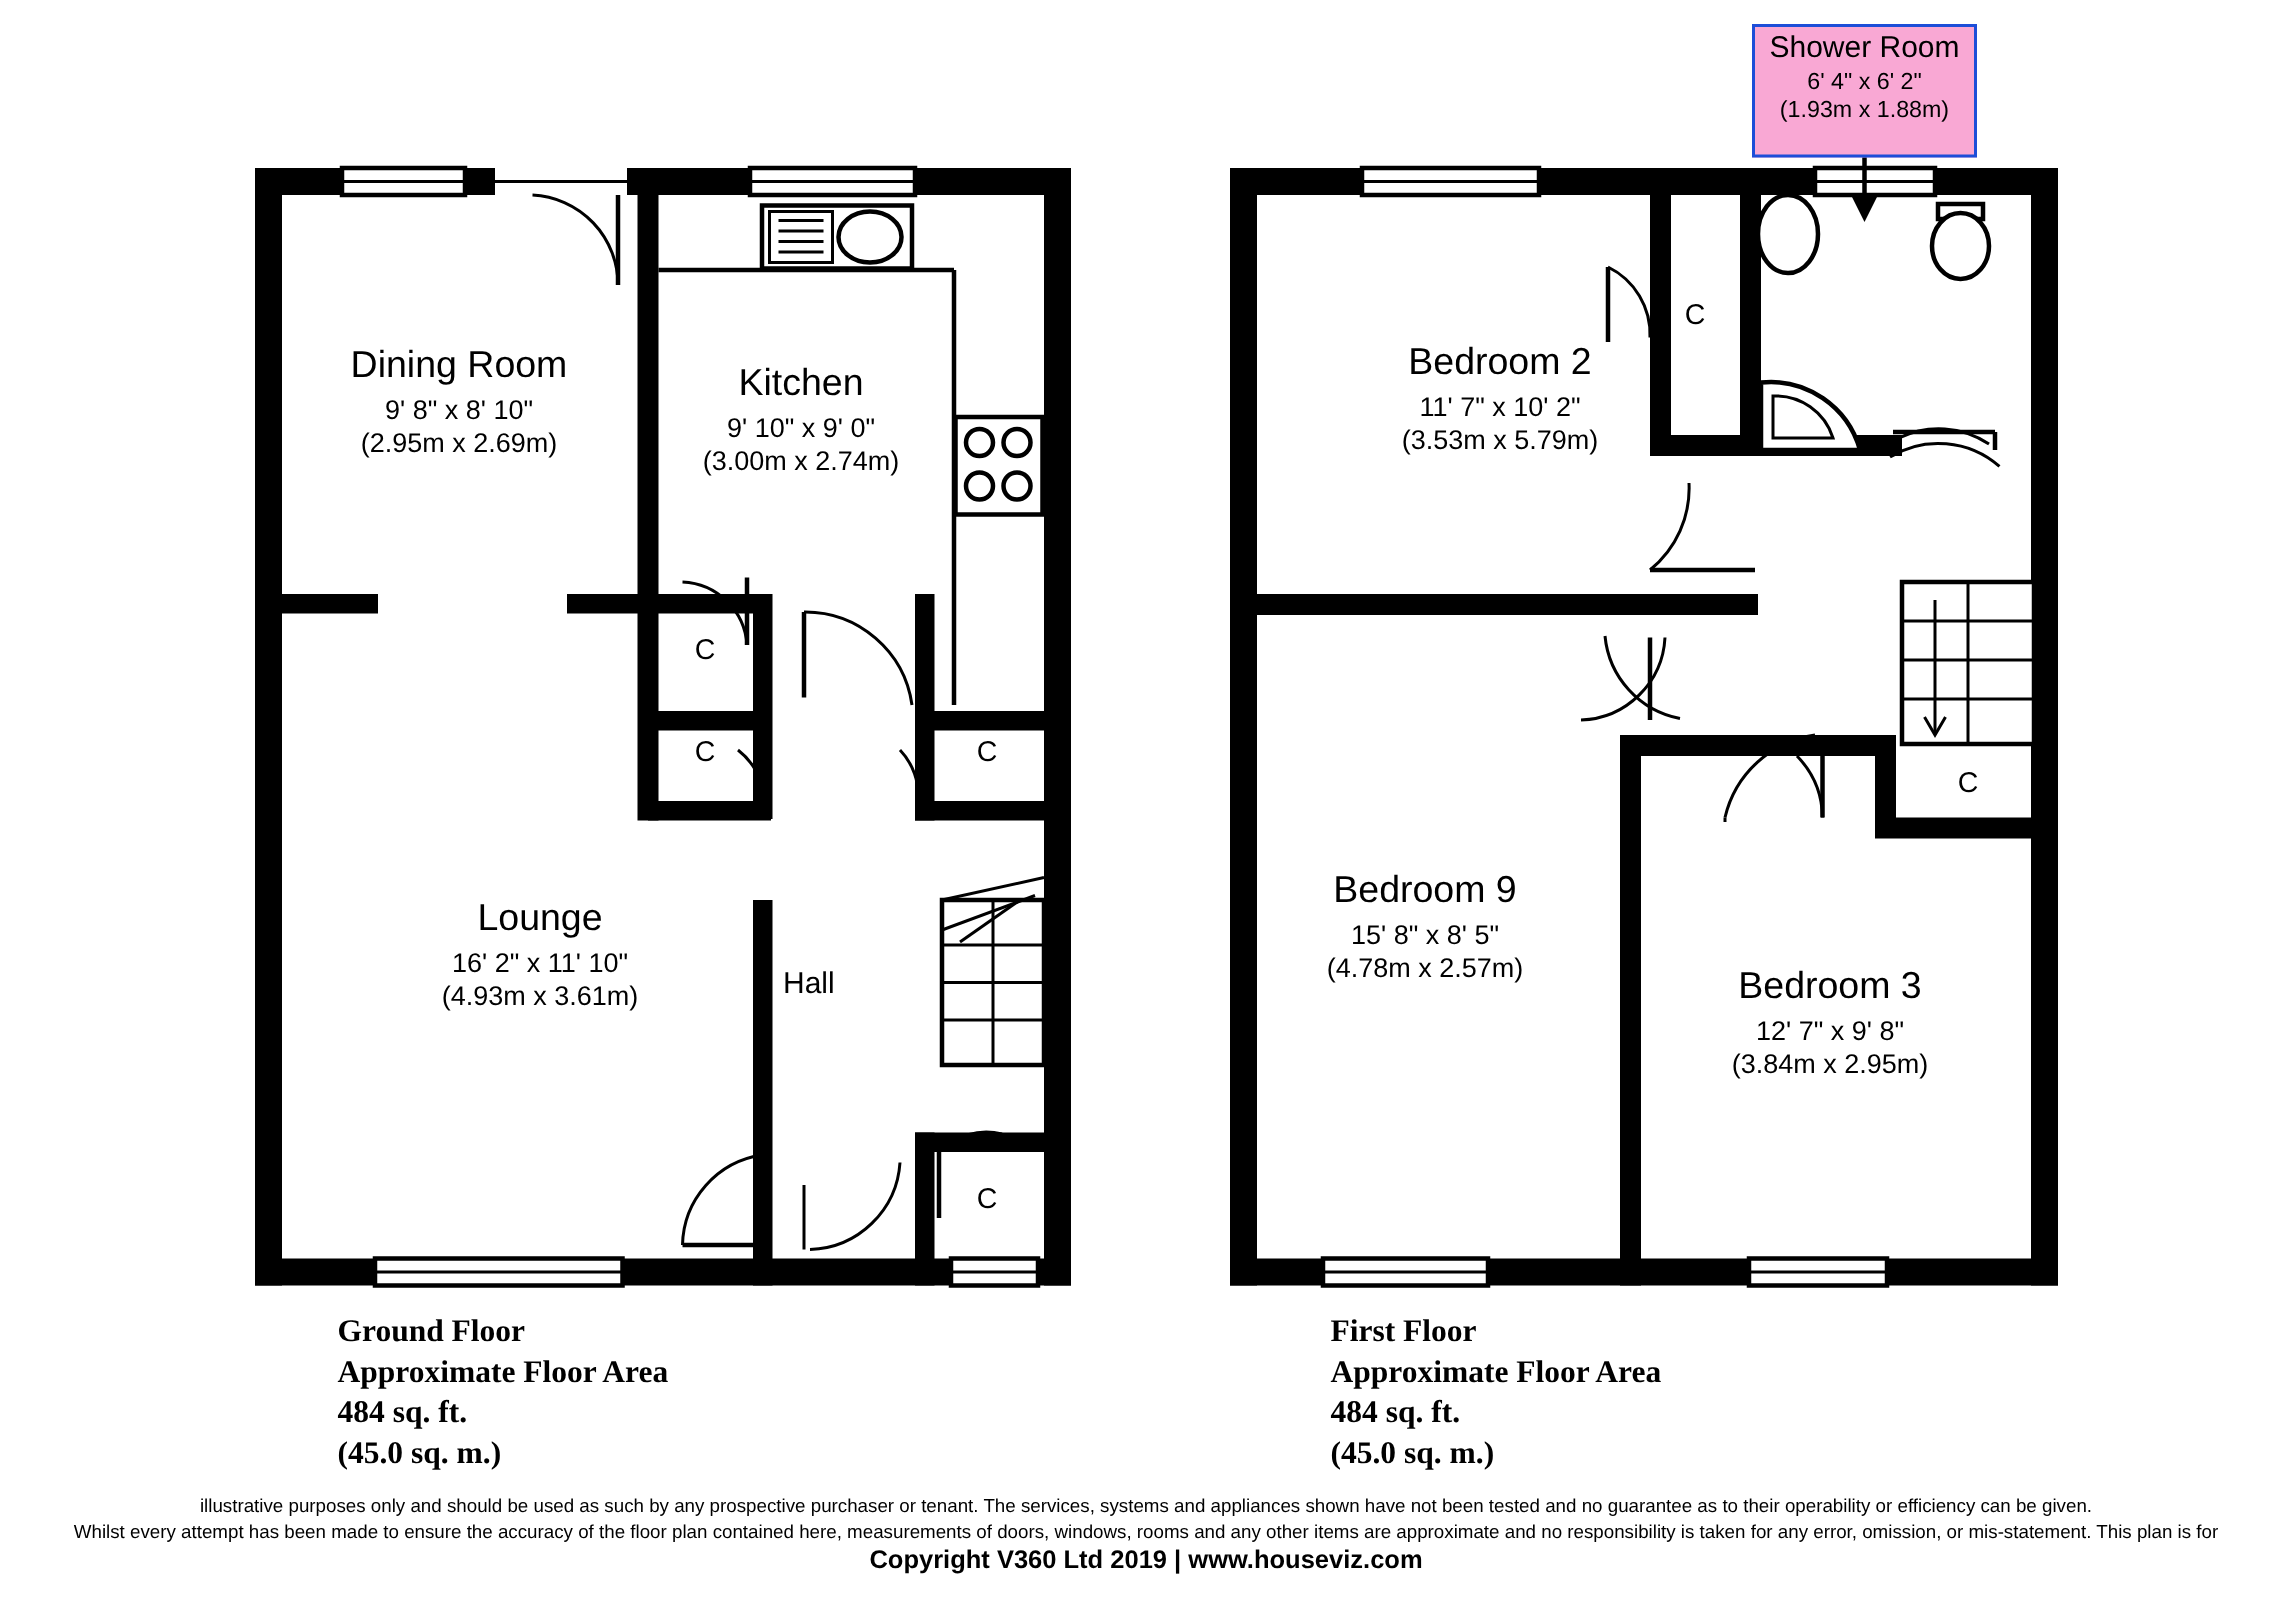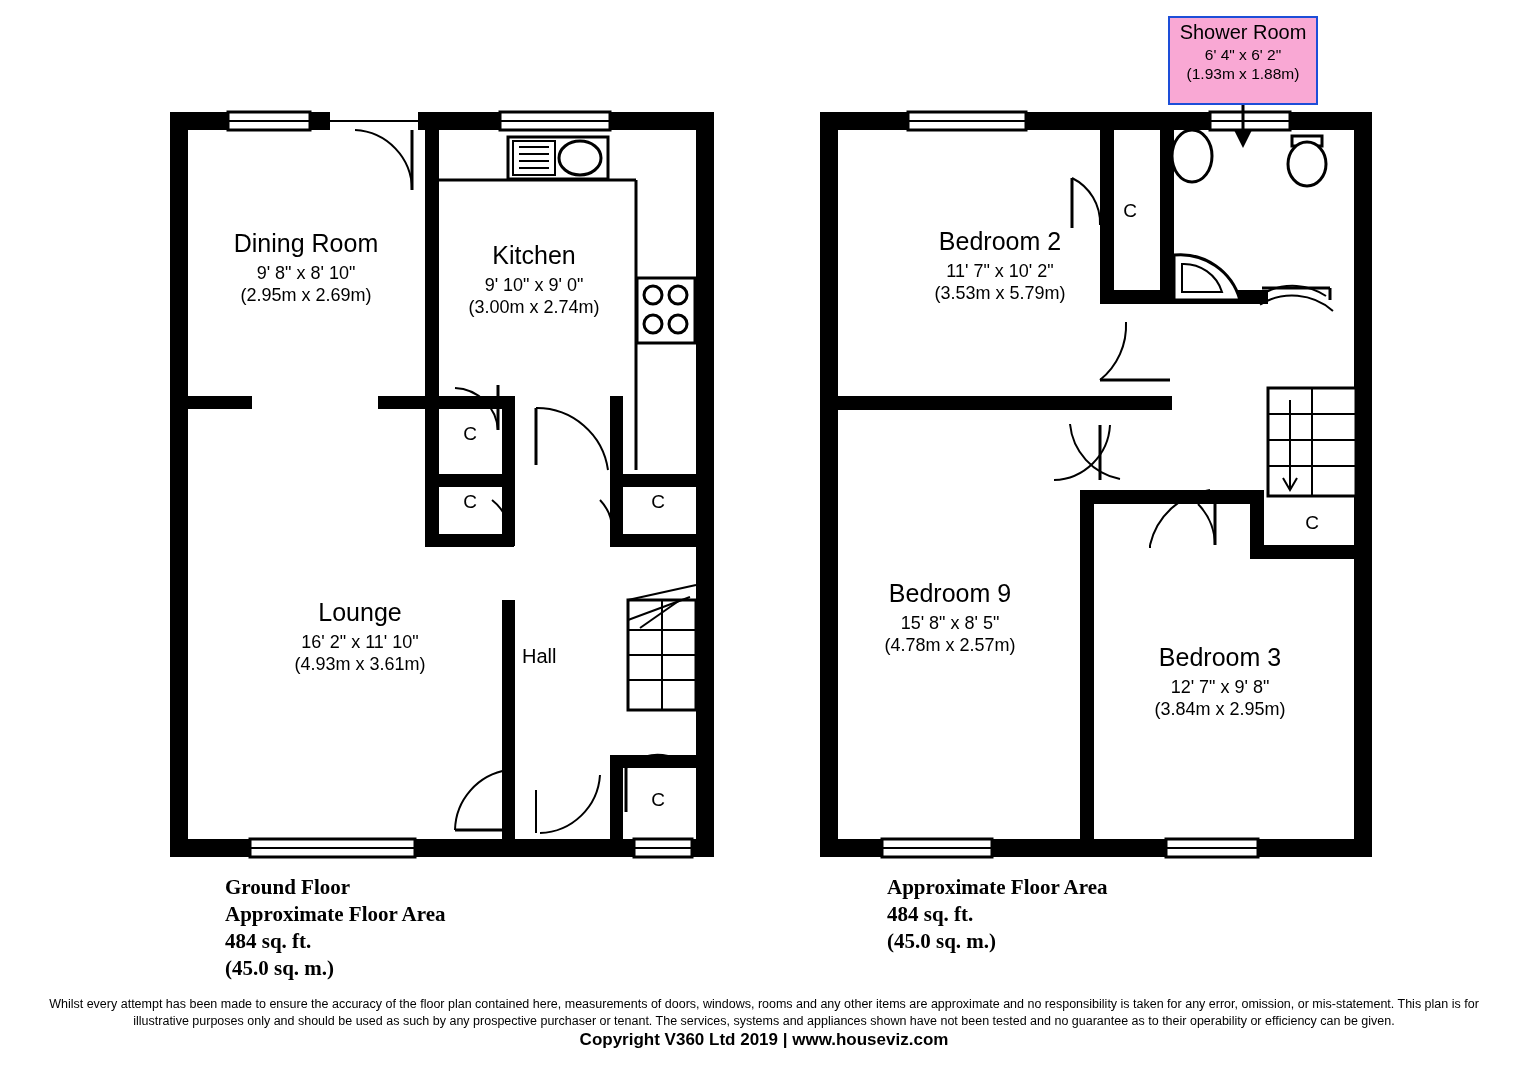--- a/index.html
+++ b/index.html
@@ -320,22 +320,23 @@
 </div>
 
 <div class="floor-caption" id="ground-caption">
   <div>Ground Floor</div>
   <div>Approximate Floor Area</div>
   <div>484 sq. ft.</div>
   <div>(45.0 sq. m.)</div>
 </div>
 
 <div class="floor-caption" id="first-caption">
+  <div>First Floor</div>
   <div>Approximate Floor Area</div>
   <div>484 sq. ft.</div>
   <div>(45.0 sq. m.)</div>
 </div>
 
 <div class="disclaimer">
+  <div>illustrative purposes only and should be used as such by any prospective purchaser or tenant. The services, systems and appliances shown have not been tested and no guarantee as to their operability or efficiency can be given.</div>
   <div>Whilst every attempt has been made to ensure the accuracy of the floor plan contained here, measurements of doors, windows, rooms and any other items are approximate and no responsibility is taken for any error, omission, or mis-statement. This plan is for</div>
-  <div>illustrative purposes only and should be used as such by any prospective purchaser or tenant. The services, systems and appliances shown have not been tested and no guarantee as to their operability or efficiency can be given.</div>
 </div>
 <div class="copyright">Copyright V360 Ltd 2019 | www.houseviz.com</div>
 
 </body></html>

